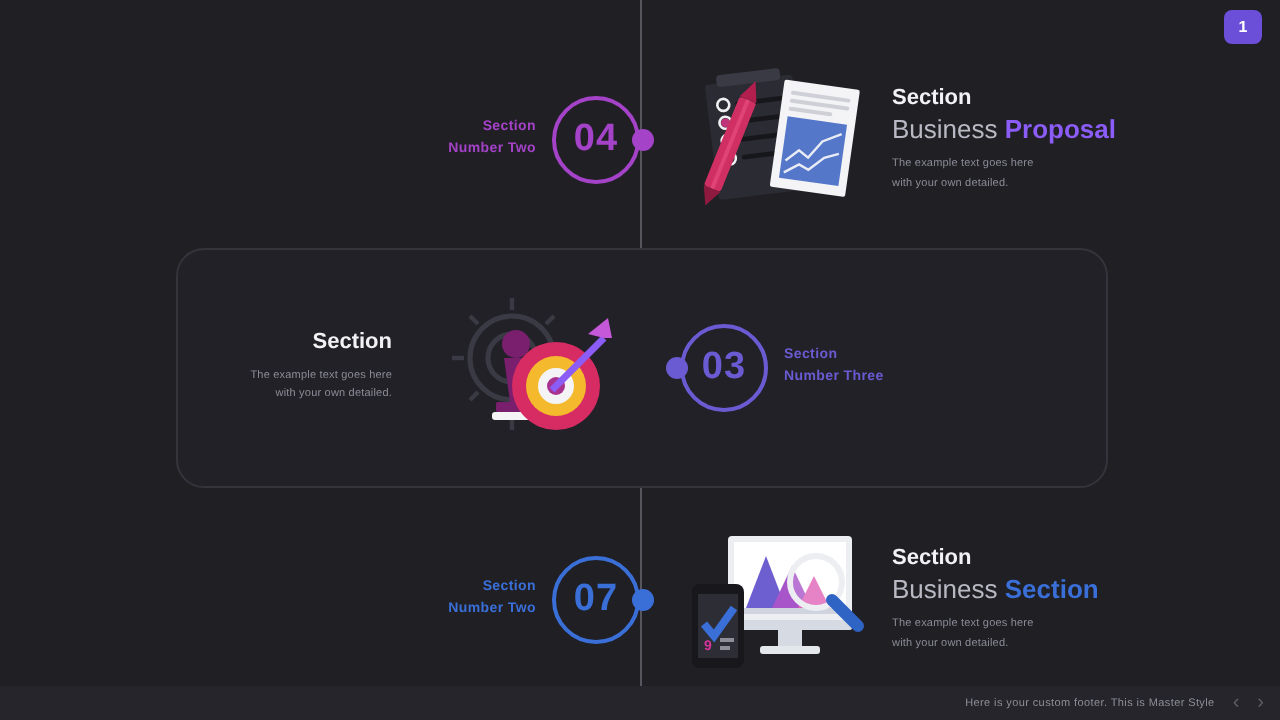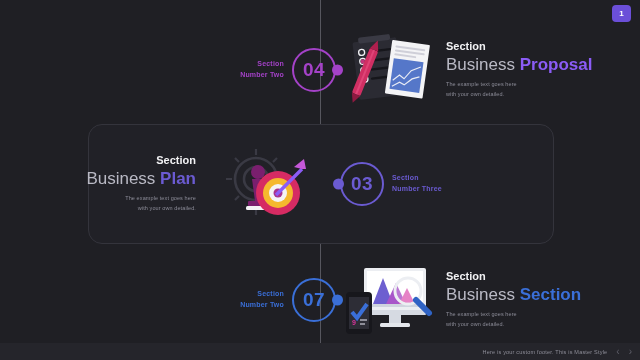--- a/index.html
+++ b/index.html
@@ -49,32 +49,32 @@
   }
   .dot { position:absolute; top:50%; width:11px; height:11px; border-radius:50%;
          background:currentColor; transform:translateY(-50%); }
   .nodelabel {
     position:absolute; top:50%; transform:translateY(-50%);
     font-size:7px; font-weight:700; line-height:1.55; letter-spacing:.2px;
     white-space:nowrap;
   }
 
   
-  .node.left { left:292px; }
+  .node.left { left:276px; }
   .node.left .dot { right:-7px; }
   .node.left .nodelabel { right:52px; text-align:right; }
   
   .node.right { left:340px; }
   .node.right .dot { left:-7px; }
   .node.right .nodelabel { left:52px; text-align:left; }
 
   
   .txt { position:absolute; top:50%; transform:translateY(-50%); }
   .txt .t1 { font-size:11px; font-weight:700; color:#f2f2f4; line-height:1.25; }
-  .txt .t2 { font-size:17px; color:#b9b9c4; line-height:1.25; font-weight:400; }
+  .txt .t2 { font-size:13px; color:#b9b9c4; line-height:1.25; font-weight:400; }
   .txt .t2 b { font-weight:700; }
   .txt .body {
     margin-top:5px; font-size:5.5px; color:#8c8c98; line-height:1.75;
     letter-spacing:.1px;
   }
   .txt.rightside { left:446px; text-align:left; }
   .txt.leftside  { right:444px; text-align:right; }
 
   
   .art { position:absolute; top:50%; transform:translateY(-50%); }
@@ -163,24 +163,20 @@
         <div>The example text goes here</div>
         <div>with your own detailed.</div>
       </div>
     </div>
   </div>
 
   <div class="row row-2">
 
     <div class="txt leftside">
       <div class="t1">Section</div>
-      <div class="t2">
-        <span>Business</span>
-        <b style="color:#6b5bd2">Plan</b>
-      </div>
       <div class="body">
         <div>The example text goes here</div>
         <div>with your own detailed.</div>
       </div>
     </div>
 
     <div class="art art-plan">
       <svg viewBox="0 0 96 78" width="96" height="78">
         <g fill="none" stroke="#3a3a44" stroke-width="2.6">
           <circle cx="38" cy="34" r="21"></circle>

